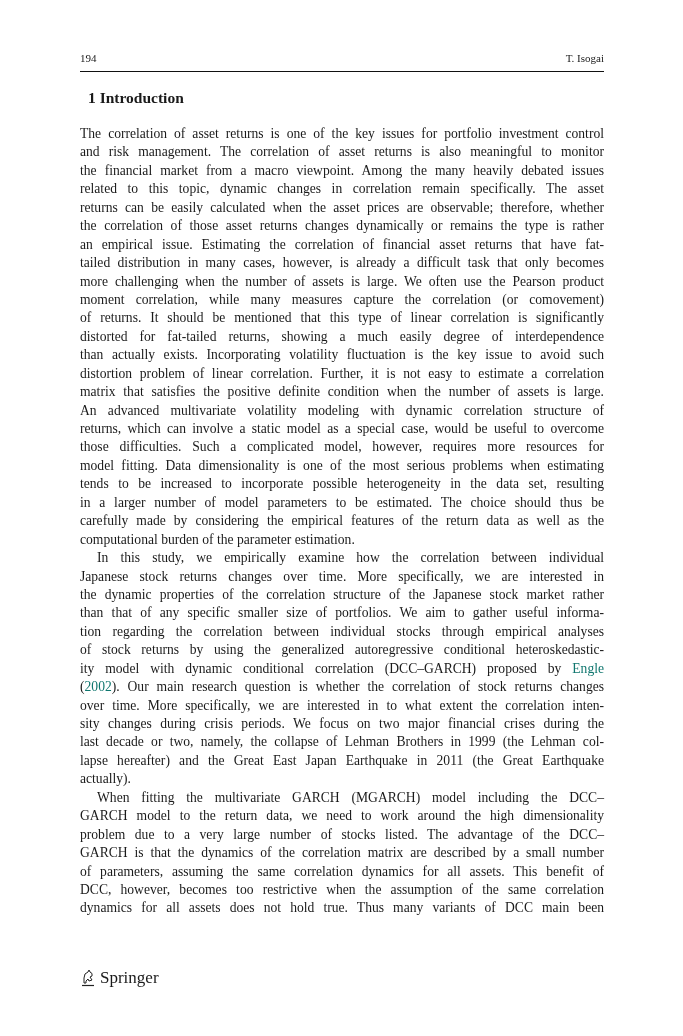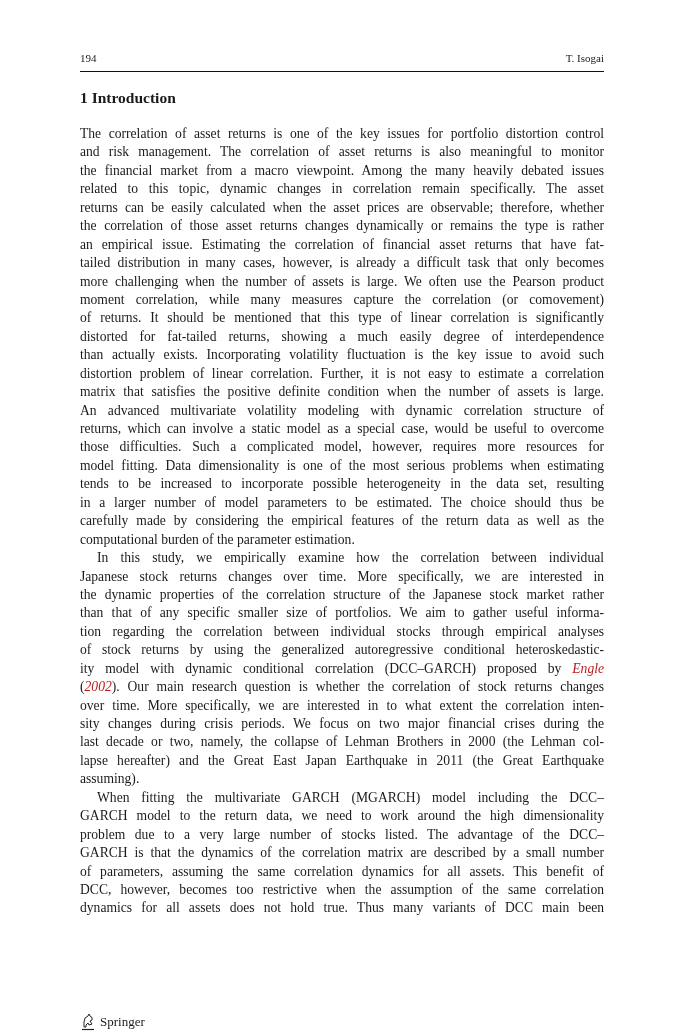--- a/index.html
+++ b/index.html
@@ -4,47 +4,47 @@
 <style>
   html, body { margin: 0; padding: 0; background: #ffffff; }
   body { width: 683px; height: 1036px; position: relative; overflow: hidden;
          font-family: "Liberation Serif", "DejaVu Serif", serif; color: #1a1a1a; }
   .running-head { position: absolute; left: 80px; top: 50px; width: 524px; height: 16px;
                   font-size: 11px; line-height: 16px; }
   .running-head .pg { position: absolute; left: 0; top: 0; text-align: center; }
   .running-head .au { position: absolute; right: 0; top: 0; }
   .rule { position: absolute; left: 80px; top: 71px; width: 524px; height: 0;
           border-top: 1.3px solid #111; }
-  .section-title { position: absolute; left: 80px; top: 88px; font-size: 15.5px;
+  .section-title { position: absolute; left: 88px; top: 88px; font-size: 15.5px;
                    font-weight: bold; line-height: 20px; margin: 0; }
   .body { position: absolute; left: 80px; top: 125px; width: 524px; }
   .line { display: block; height: 18.45px; line-height: 18.45px; font-size: 13.6px;
           white-space: nowrap; text-align: justify; text-align-last: justify; }
   .line.last { text-align-last: left; }
   .line.indent { padding-left: 17px; }
-  .link { color: #b91c1c; font-style: italic; }
-  .footer { position: absolute; left: 80px; top: 1012px; height: 20px; display: flex;
-            align-items: center; gap: 4px; font-size: 13px; }
+  .link { color: #0f766e; }
+  .footer { position: absolute; left: 80px; top: 968px; height: 20px; display: flex;
+            align-items: center; gap: 4px; font-size: 17px; }
   .footer svg { display: block; }
 </style>
 </head>
 <body>
 
 <div class="running-head">
   <span class="pg">194</span>
   <span class="au">T. Isogai</span>
 </div>
 <div class="rule"></div>
 
 <h2 class="section-title">1 Introduction</h2>
 
 <div class="body">
 
   <div>
-    <span class="line">The correlation of asset returns is one of the key issues for portfolio distortion control</span>
+    <span class="line">The correlation of asset returns is one of the key issues for portfolio investment control</span>
     <span class="line">and risk management. The correlation of asset returns is also meaningful to monitor</span>
     <span class="line">the financial market from a macro viewpoint. Among the many heavily debated issues</span>
     <span class="line">related to this topic, dynamic changes in correlation remain specifically. The asset</span>
     <span class="line">returns can be easily calculated when the asset prices are observable; therefore, whether</span>
     <span class="line">the correlation of those asset returns changes dynamically or remains the type is rather</span>
     <span class="line">an empirical issue. Estimating the correlation of financial asset returns that have fat-</span>
     <span class="line">tailed distribution in many cases, however, is already a difficult task that only becomes</span>
     <span class="line">more challenging when the number of assets is large. We often use the Pearson product</span>
     <span class="line">moment correlation, while many measures capture the correlation (or comovement)</span>
     <span class="line">of returns. It should be mentioned that this type of linear correlation is significantly</span>
@@ -66,23 +66,23 @@
     <span class="line indent">In this study, we empirically examine how the correlation between individual</span>
     <span class="line">Japanese stock returns changes over time. More specifically, we are interested in</span>
     <span class="line">the dynamic properties of the correlation structure of the Japanese stock market rather</span>
     <span class="line">than that of any specific smaller size of portfolios. We aim to gather useful informa-</span>
     <span class="line">tion regarding the correlation between individual stocks through empirical analyses</span>
     <span class="line">of stock returns by using the generalized autoregressive conditional heteroskedastic-</span>
     <span class="line"><span>ity model with dynamic conditional correlation (DCC–GARCH) proposed by </span><a class="link">Engle</a></span>
     <span class="line"><span>(</span><a class="link">2002</a><span>). Our main research question is whether the correlation of stock returns changes</span></span>
     <span class="line">over time. More specifically, we are interested in to what extent the correlation inten-</span>
     <span class="line">sity changes during crisis periods. We focus on two major financial crises during the</span>
-    <span class="line">last decade or two, namely, the collapse of Lehman Brothers in 2000 (the Lehman col-</span>
+    <span class="line">last decade or two, namely, the collapse of Lehman Brothers in 1999 (the Lehman col-</span>
     <span class="line">lapse hereafter) and the Great East Japan Earthquake in 2011 (the Great Earthquake</span>
-    <span class="line last">assuming).</span>
+    <span class="line last">actually).</span>
   </div>
 
   <div>
     <span class="line indent">When fitting the multivariate GARCH (MGARCH) model including the DCC–</span>
     <span class="line">GARCH model to the return data, we need to work around the high dimensionality</span>
     <span class="line">problem due to a very large number of stocks listed. The advantage of the DCC–</span>
     <span class="line">GARCH is that the dynamics of the correlation matrix are described by a small number</span>
     <span class="line">of parameters, assuming the same correlation dynamics for all assets. This benefit of</span>
     <span class="line">DCC, however, becomes too restrictive when the assumption of the same correlation</span>
     <span class="line">dynamics for all assets does not hold true. Thus many variants of DCC main been</span>

